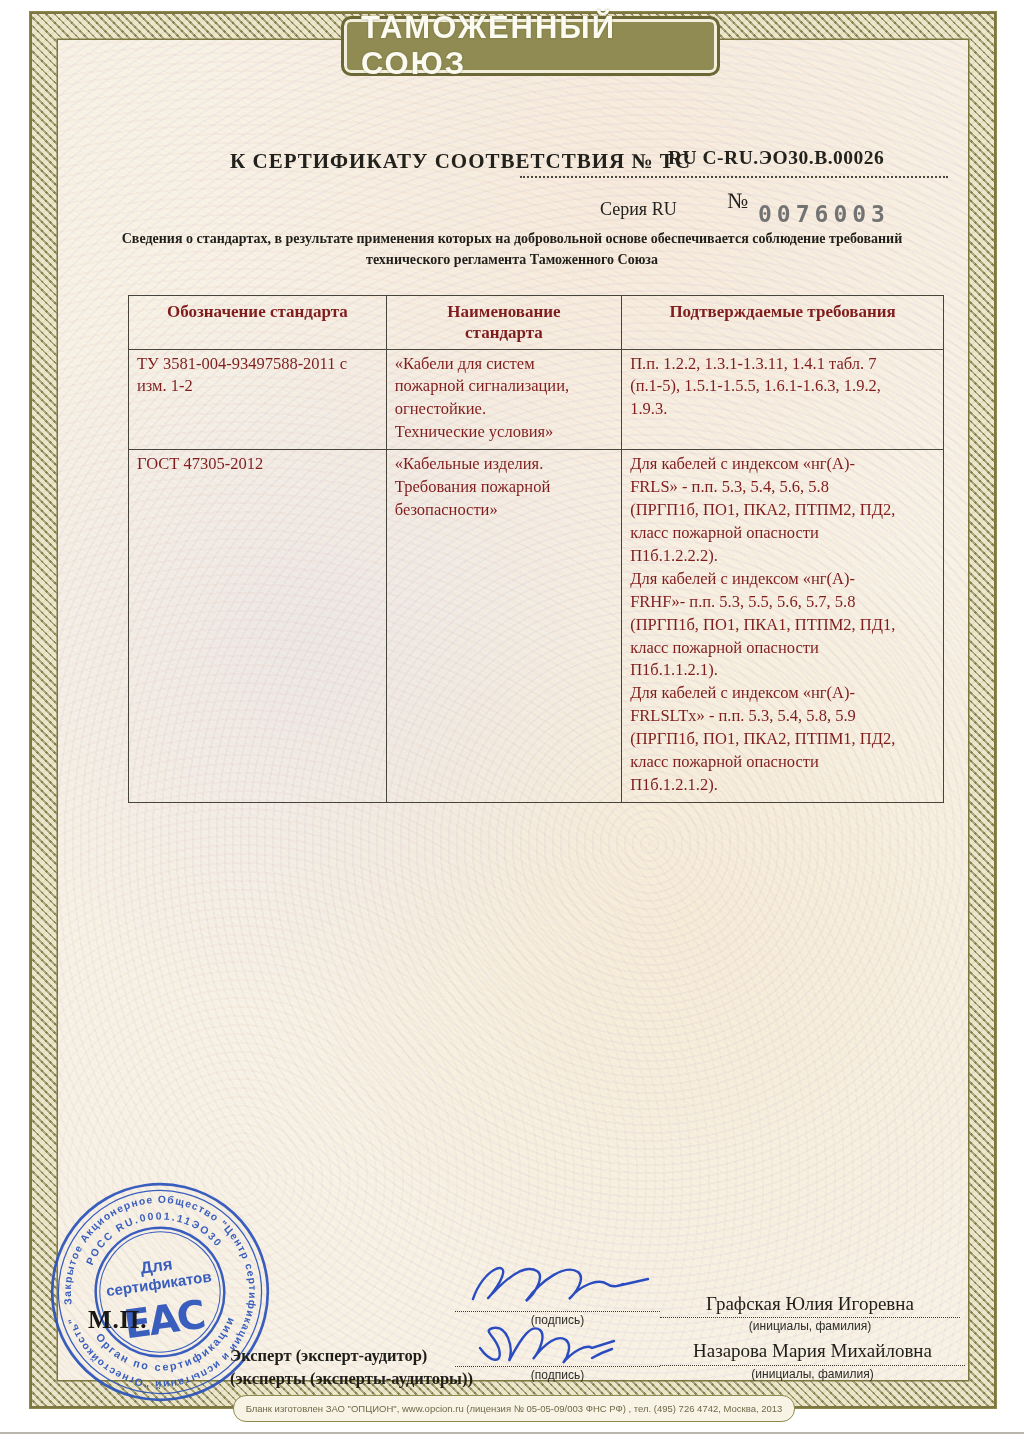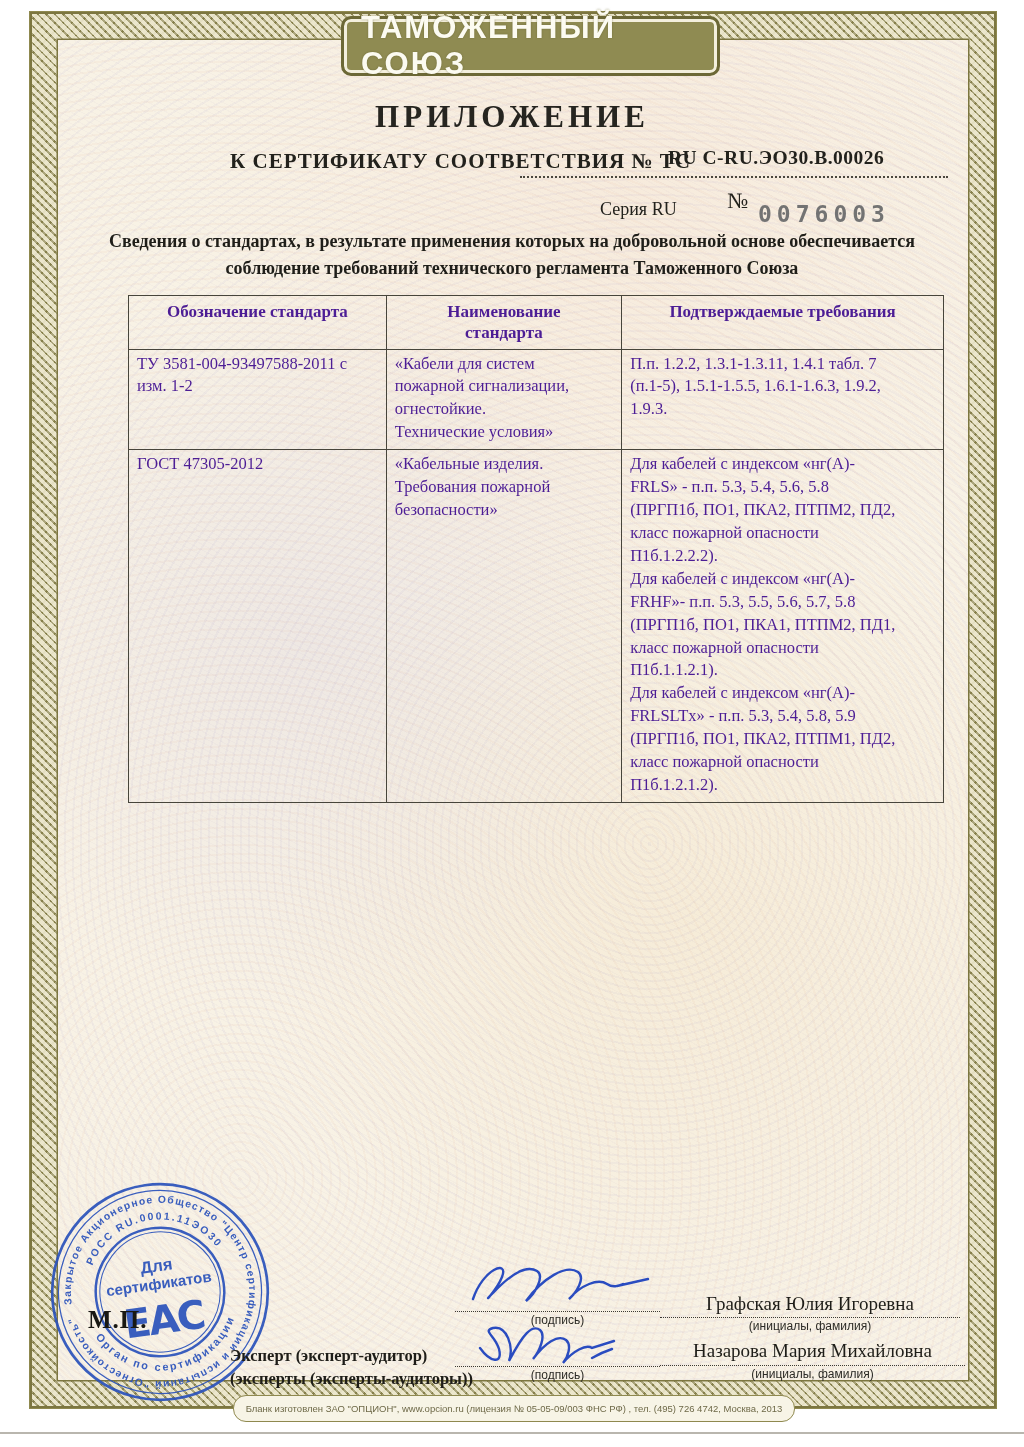--- a/index.html
+++ b/index.html
@@ -34,24 +34,24 @@
   .title{position:absolute;left:0;top:99px;width:1024px;text-align:center;z-index:2;
     font-weight:bold;font-size:31px;letter-spacing:4px;color:#262520;}
   .certline-label{position:absolute;left:230px;top:149px;font-weight:bold;font-size:21px;letter-spacing:1px;z-index:2;}
   .certline-number{position:absolute;left:668px;top:147px;font-weight:bold;font-size:19.5px;letter-spacing:.5px;z-index:3;}
   .certline-dots{position:absolute;left:520px;top:176px;width:428px;border-bottom:2px dotted #4a473e;z-index:2;}
   .series-label{position:absolute;left:600px;top:199px;font-size:18px;z-index:2;}
   .series-no{position:absolute;left:727px;top:188px;font-size:22px;z-index:2;}
   .series-number{position:absolute;left:758px;top:201px;z-index:2;
     font-family:"DejaVu Sans Mono", monospace;font-weight:bold;font-size:23px;letter-spacing:5px;color:#737373;}
   .intro{position:absolute;left:97px;top:228px;width:830px;text-align:center;z-index:2;
-    font-weight:bold;font-size:18px;line-height:1.5;color:#1f1e19;}
+    font-weight:bold;font-size:14px;line-height:1.5;color:#1f1e19;}
   
   table.std{position:absolute;left:128px;top:295px;width:816px;z-index:2;border-collapse:collapse;
-    font-size:16.5px;color:#4c1d95;}
+    font-size:16.5px;color:#7f1d1d;}
   table.std th, table.std td{border:1.6px solid #47453b;padding:3px 8px 5px 8px;vertical-align:top;}
   table.std th{font-weight:bold;text-align:center;font-size:17px;line-height:1.25;padding-top:5px;}
   .c1{width:255px;} .c2{width:229px;} .c3{width:322px;}
   .preline{white-space:pre-line;line-height:1.39;}
   
   .role{position:absolute;z-index:7;font-weight:bold;font-size:16.5px;line-height:1.42;white-space:pre-line;color:#1e1d18;}
   .role.r1{left:230px;top:1288px;width:270px;}
   .role.r2{left:230px;top:1344px;width:280px;}
   .sigline{position:absolute;z-index:2;border-bottom:1.6px dotted #3c3a33;}
   .caption{position:absolute;z-index:3;font-family:"Liberation Sans", sans-serif;font-size:12px;color:#2c2b26;text-align:center;}
@@ -71,21 +71,20 @@
 <div class="page">
 
   <div class="frame"></div>
   <div class="inner"></div>
   <div class="scanline"></div>
 
   <div class="banner">
     <span>ТАМОЖЕННЫЙ СОЮЗ</span>
   </div>
 
-  <div class="title">ПРИЛОЖЕНИЕ</div>
   <div class="certline-label">К СЕРТИФИКАТУ СООТВЕТСТВИЯ  № ТС</div>
   <div class="certline-number">RU C-RU.ЭО30.В.00026</div>
   <div class="certline-dots"></div>
   <div class="series-label">Серия RU</div>
   <div class="series-no">№</div>
   <div class="series-number">0076003</div>
 
   <div class="intro">Сведения о стандартах, в результате применения которых на добровольной основе обеспечивается соблюдение требований технического регламента Таможенного Союза</div>
 
   <table class="std">

